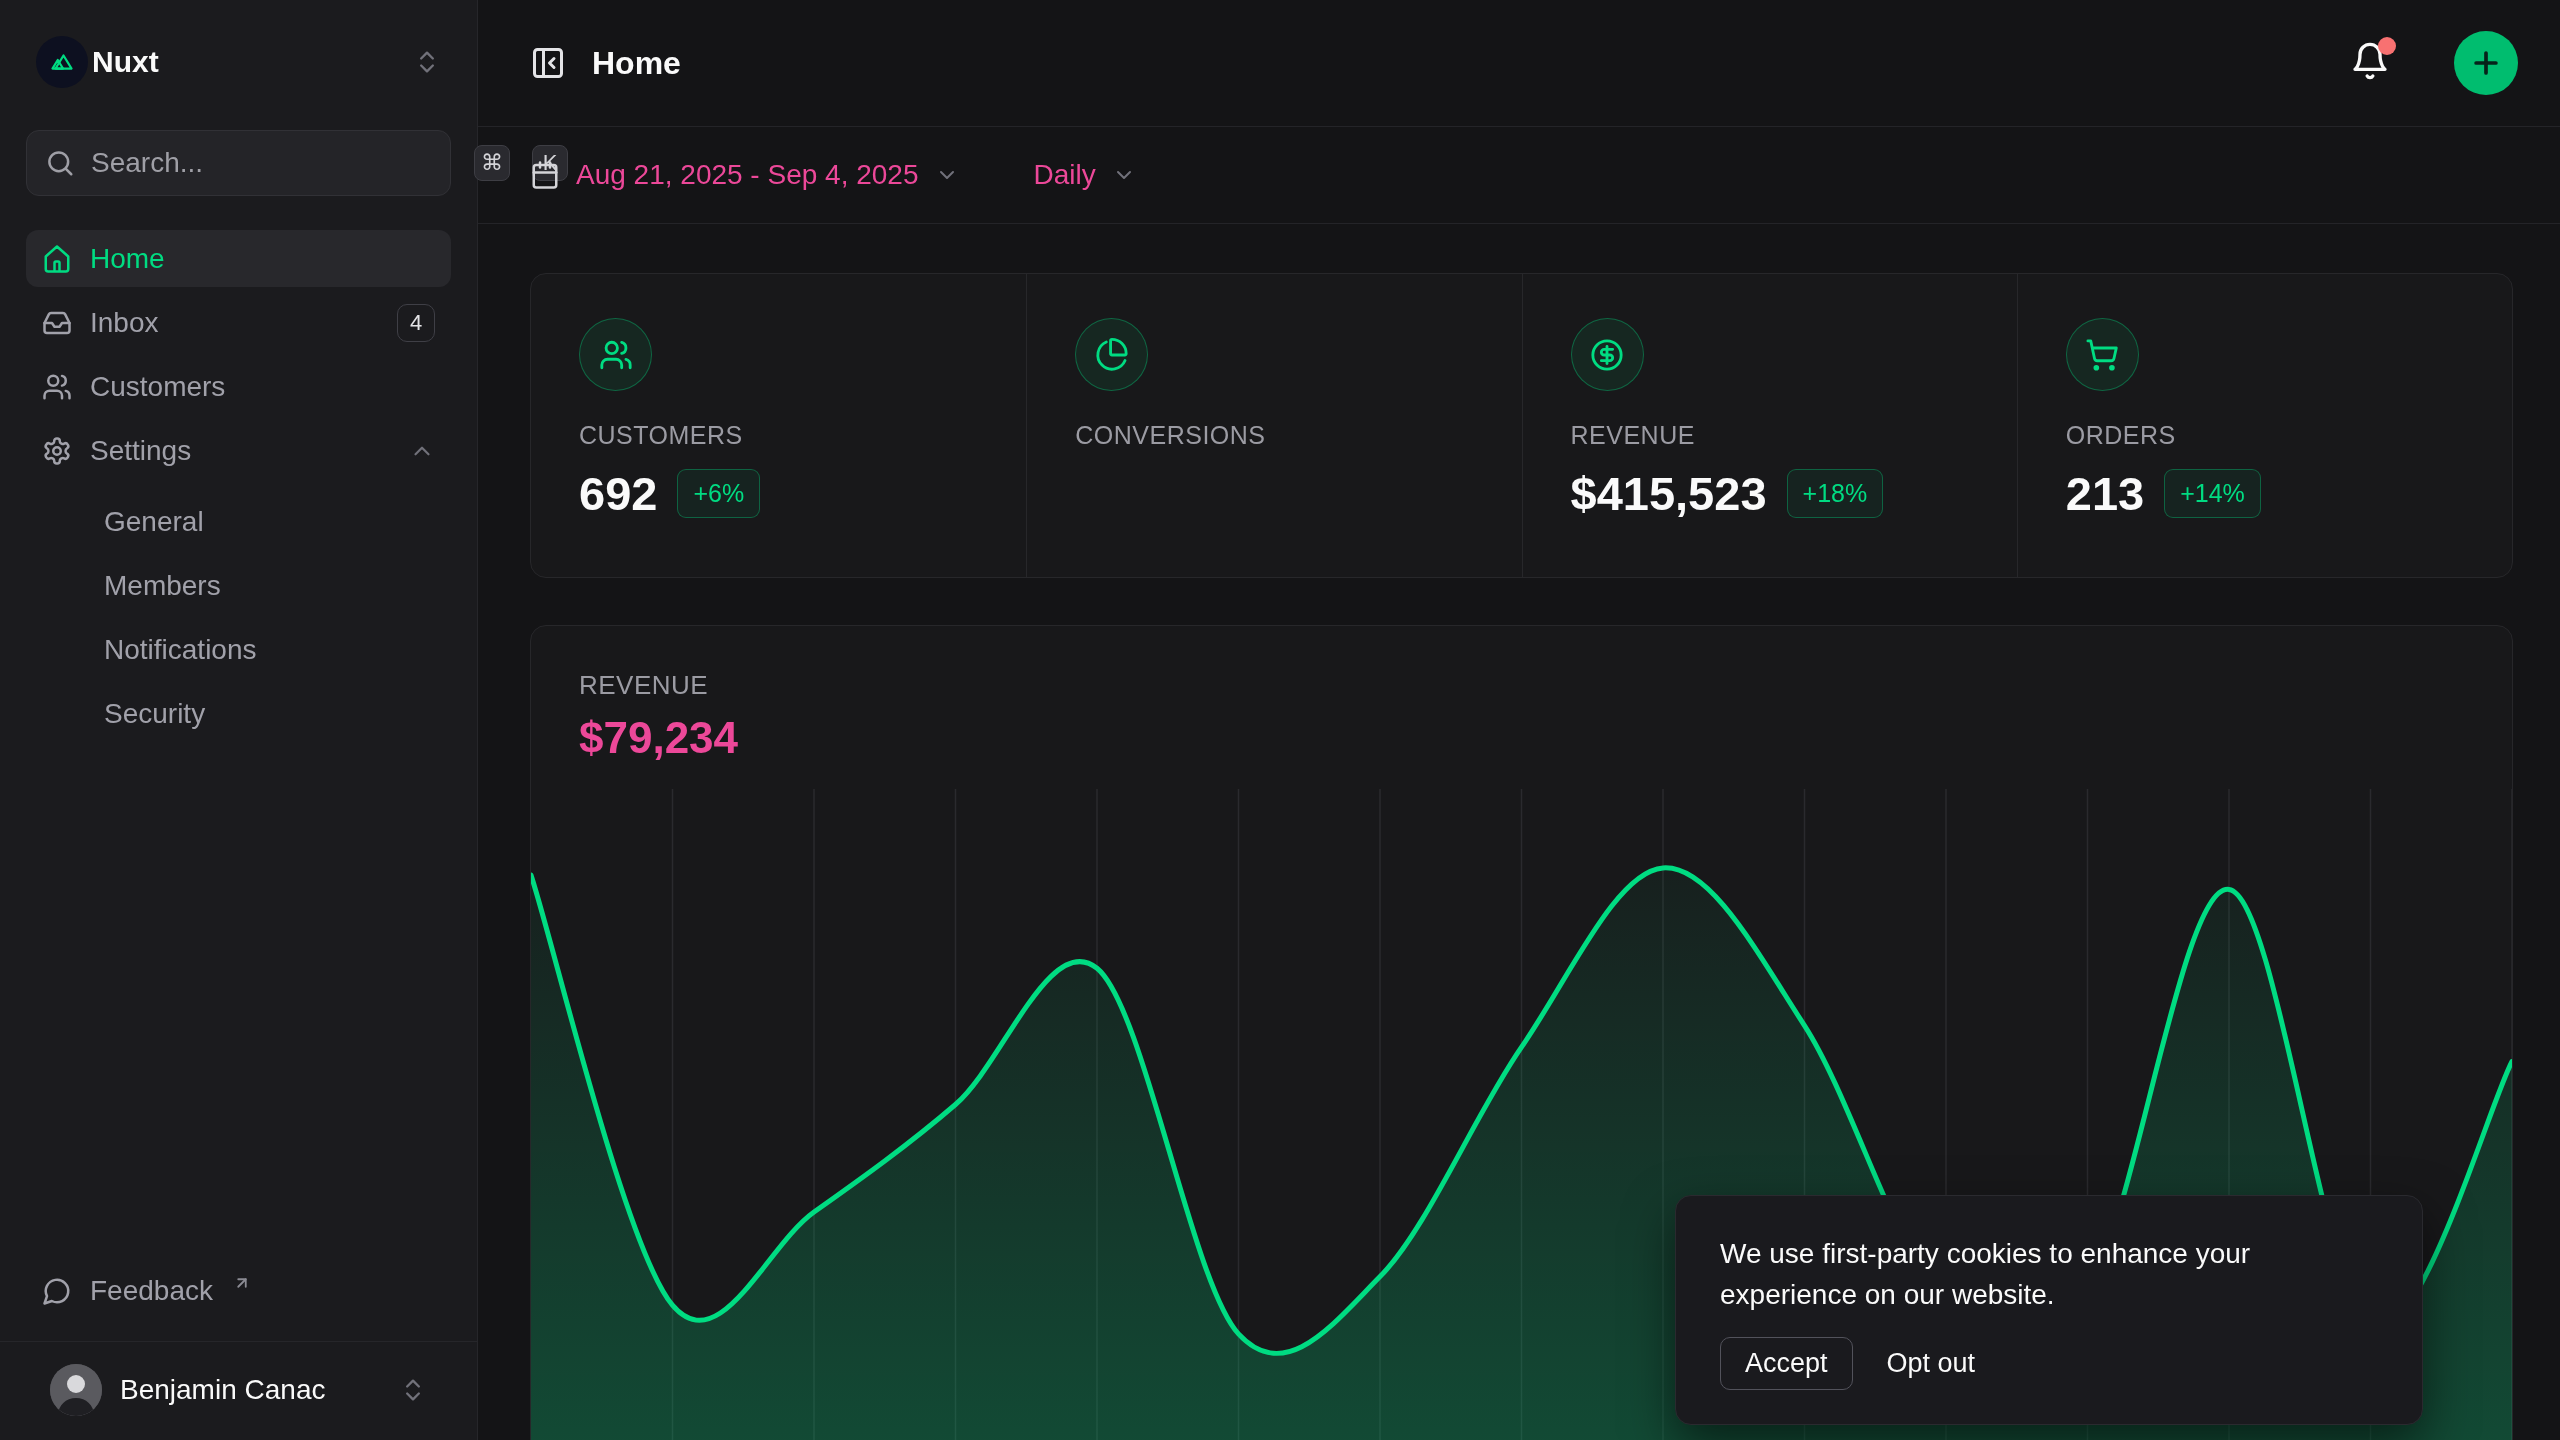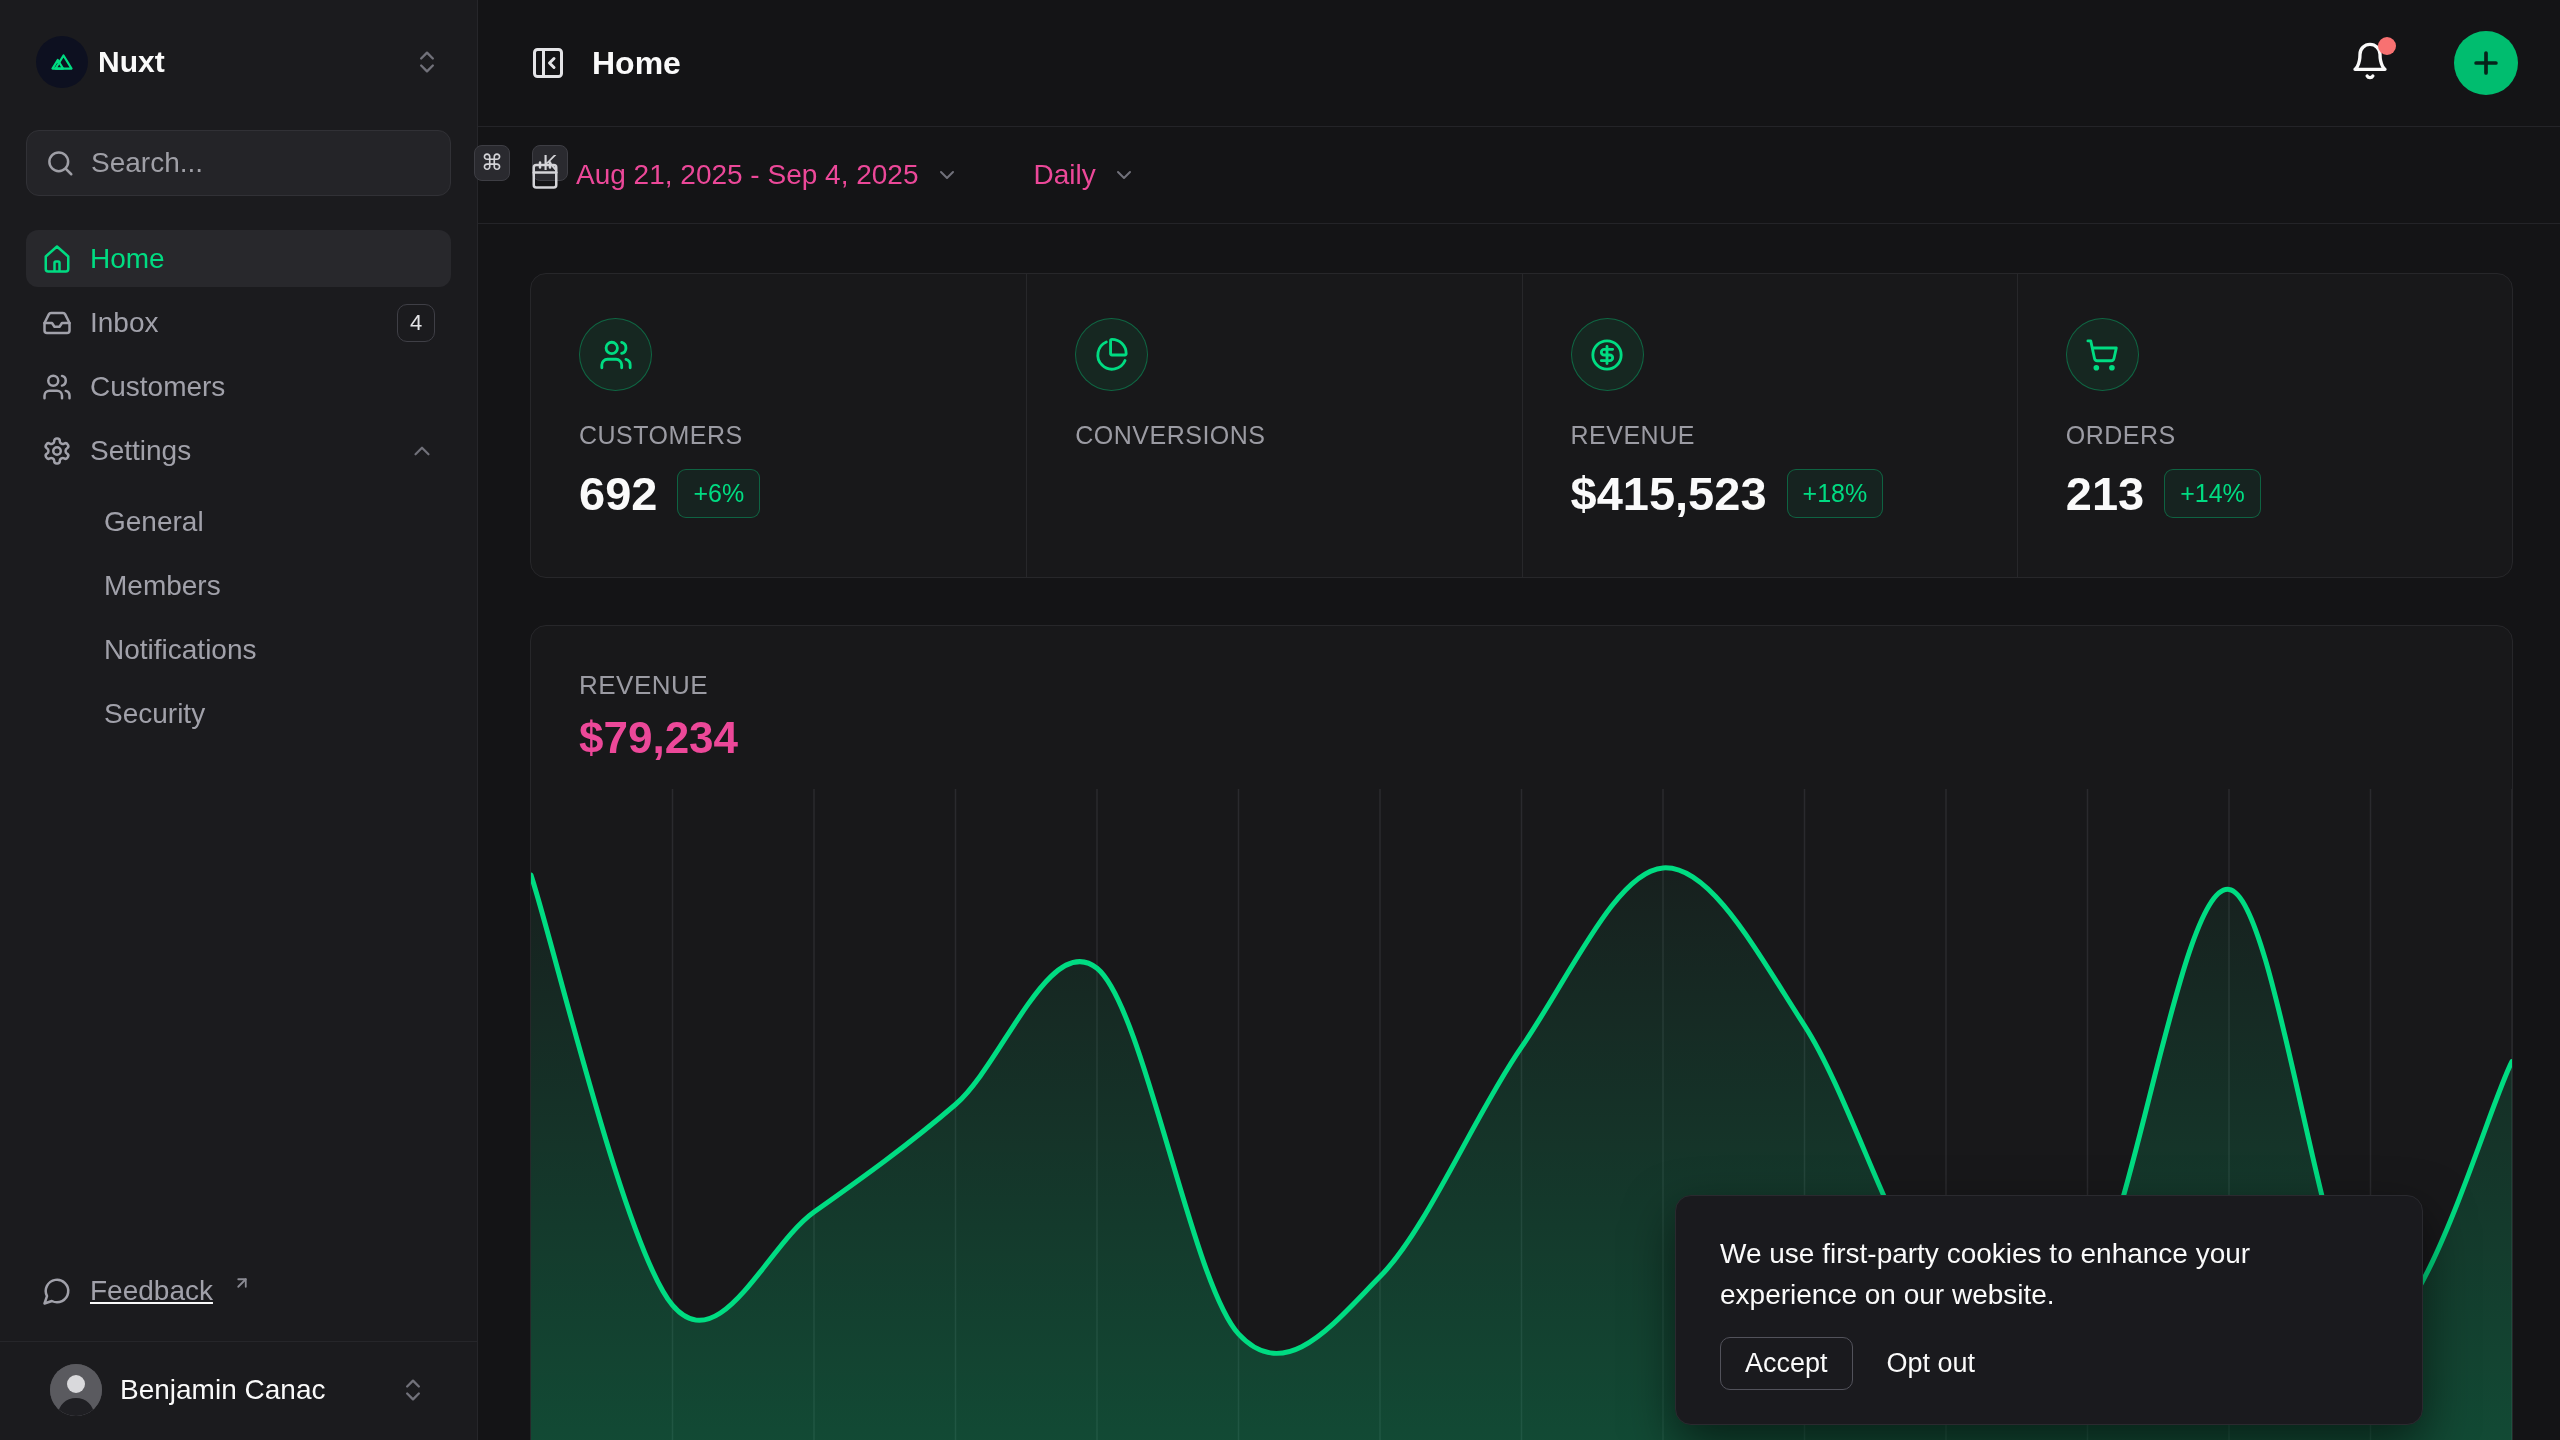--- a/index.html
+++ b/index.html
@@ -3,21 +3,21 @@
 <meta charset="utf-8">
 <style>
   * { margin:0; padding:0; box-sizing:border-box; }
   html,body { width:2560px; height:1440px; overflow:hidden; background:#141416;
     font-family:"Liberation Sans","DejaVu Sans",sans-serif; color:#fafafa; }
   .app { display:flex; width:100%; height:100%; }
 
   
   .sidebar { width:478px; min-width:478px; height:100%; background:#1b1b1e;
     border-right:1px solid #26262a; display:flex; flex-direction:column; padding:30px 26px 0; }
-  .brand-row { display:flex; align-items:center; gap:10px; padding:6px 10px; border-radius:12px; }
+  .brand-row { display:flex; align-items:center; gap:4px; padding:6px 10px; border-radius:12px; }
   .brand-logo { width:52px; height:52px; border-radius:50%; background:#0d1020;
     display:flex; align-items:center; justify-content:center; }
   .brand-name { font-size:30px; font-weight:700; color:#fafafa; flex:1; }
   .icon { display:inline-flex; align-items:center; justify-content:center; }
   .icon svg { display:block; }
 
   .searchbar { margin-top:36px; height:66px; background:#242428; border:1px solid #313136;
     border-radius:13px; display:flex; align-items:center; padding:0 14px 0 18px; gap:16px; }
   .searchbar input { flex:1; background:transparent; border:none; outline:none;
     font-size:28px; color:#e4e4e7; font-family:inherit; }
@@ -29,21 +29,21 @@
   .nav { margin-top:34px; display:flex; flex-direction:column; gap:7px; }
   .nav-item { height:57px; display:flex; align-items:center; gap:18px; padding:0 16px;
     border-radius:12px; color:#a1a1aa; font-size:28px; cursor:pointer; }
   .nav-item.active { background:#28282c; color:#00DC82; }
   .nav-item .trail { margin-left:auto; }
   .count-badge { min-width:38px; height:38px; border:1px solid #3f3f46; border-radius:10px;
     color:#e4e4e7; font-size:22px; display:flex; align-items:center; justify-content:center; padding:0 8px; }
   .nav-sub { display:flex; flex-direction:column; gap:7px; margin-top:7px; }
   .nav-sub .nav-item { padding-left:78px; }
 
-  .sidebar-footer { margin-top:auto; display:flex; flex-direction:column; gap:7px; padding-bottom:14px;text-decoration:underline; }
+  .sidebar-footer { margin-top:auto; display:flex; flex-direction:column; gap:7px; padding-bottom:14px; }
   .ext-arrow { margin-left:2px; margin-bottom:16px; }
   .user-block { border-top:1px solid #26262a; margin:8px -26px 0; padding:16px 40px 18px; }
   .user-row { display:flex; align-items:center; gap:18px; padding:6px 10px; border-radius:12px; cursor:pointer; }
   .avatar { width:52px; height:52px; border-radius:50%; background:#4a4a4f; overflow:hidden;
     display:flex; align-items:flex-end; justify-content:center; }
   .user-name { font-size:28px; font-weight:500; color:#fafafa; flex:1; }
 
   
   .main { flex:1; min-width:0; display:flex; flex-direction:column; }
   .topbar { height:127px; min-height:127px; display:flex; align-items:center;

